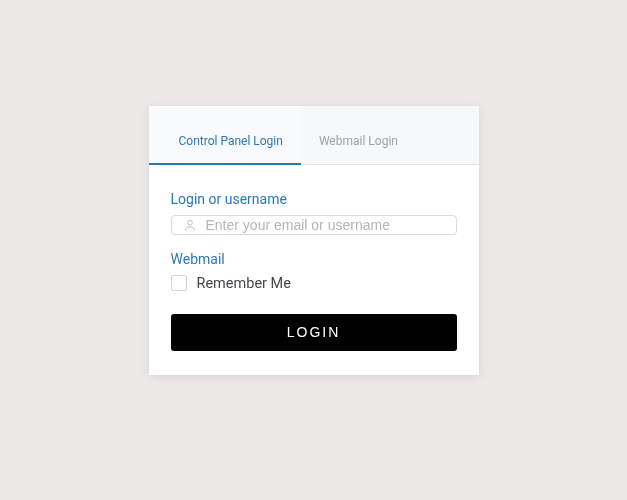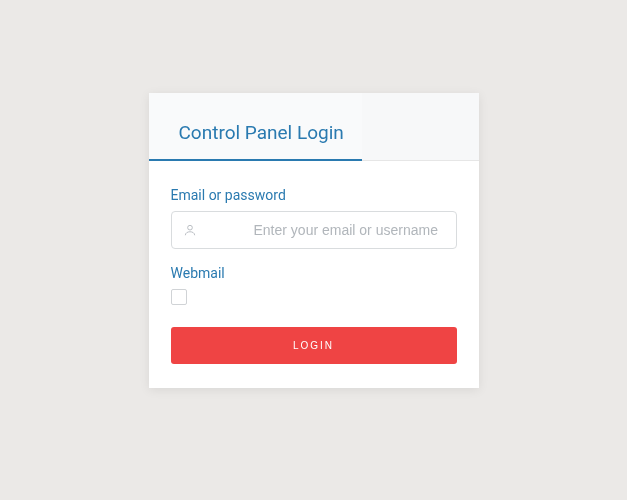--- a/index.html
+++ b/index.html
@@ -23,21 +23,21 @@
       box-shadow: 0 2px 10px rgba(0,0,0,0.08);
       margin-top: -20px;
     }
     .tabs {
       display: flex;
       background: #f7f8f9;
       border-bottom: 1px solid #e6e6e6;
     }
     .tab {
       padding: 28px 18px 15px 18px;
-      font-size: 19px;
+      font-size: 12px;
       cursor: pointer;
       color: #9aa3ab;
       border-bottom: 2px solid transparent;
       margin-bottom: -1px;
     }
     .tab.active {
       color: #2a7ab0;
       border-bottom: 2px solid #2a7ab0;
       background: #f9fafb;
     }
@@ -52,24 +52,23 @@
       font-size: 14px;
       color: #2a7ab0;
       margin-bottom: 8px;
     }
     .input-wrap {
       display: flex;
       align-items: center;
       border: 1px solid #d9dcde;
       border-radius: 4px;
       padding: 0 10px;
-      height: 38px;
+      height: 20px;
       margin-bottom: 16px;
       background: #fff;
-      gap: 48px;
     }
     .input-wrap input {
       border: none;
       outline: none;
       flex: 1;
       font-size: 14px;
       color: #555;
       background: transparent;
       padding-left: 8px;
     }
@@ -106,50 +105,52 @@
       cursor: pointer;
       background: #fff;
     }
     .remember-label {
       font-size: 14.5px;
       color: #40474e;
     }
     .login-btn {
       width: 100%;
       height: 37px;
-      background: #ef4444;
+      background: #000000;
       color: #fff;
       border: none;
       border-radius: 3px;
-      font-size: 10px;
+      font-size: 14px;
       letter-spacing: 2px;
       cursor: pointer;
       text-transform: uppercase;
     }
   </style>
 </head>
 <body>
 
 <div class="login-card">
   <div class="tabs">
     <div class="tab active">Control Panel Login</div>
+    <div class="tab">Webmail Login</div>
   </div>
   <div class="form-body">
-    <div class="field-label">Email or password</div>
+    <div class="field-label">Login or username</div>
     <div class="input-wrap">
       <span class="input-icon">
         <svg viewBox="0 0 24 24">
             <circle cx="12" cy="8" r="4"></circle>
             <path d="M4 21c0-4 4-6 8-6s8 2 8 6"></path>
           </svg>
       </span>
       <input type="text" placeholder="Enter your email or username" style="">
     </div>
 
     <div class="field-label">Webmail</div>
 
     <div class="remember-row">
       <div class="checkbox"></div>
+      <div class="remember-label">Remember Me</div>
     </div>
 
     <button class="login-btn">LOGIN</button>
   </div>
 </div>
 
 </body></html>

